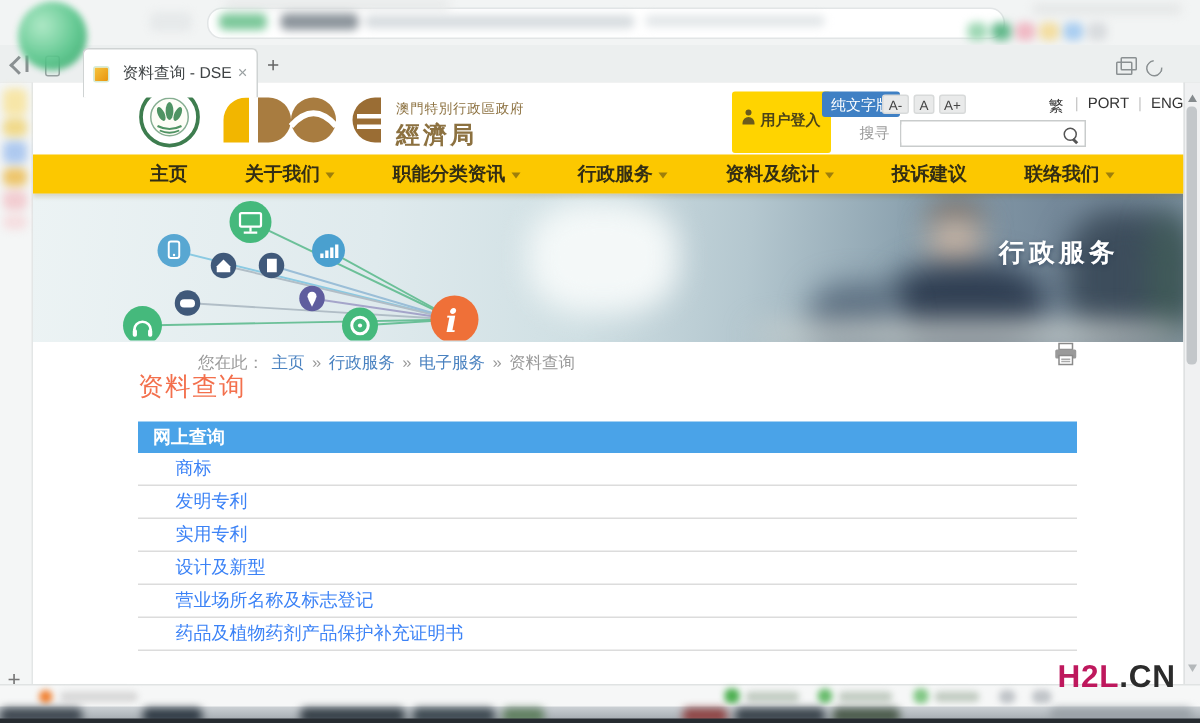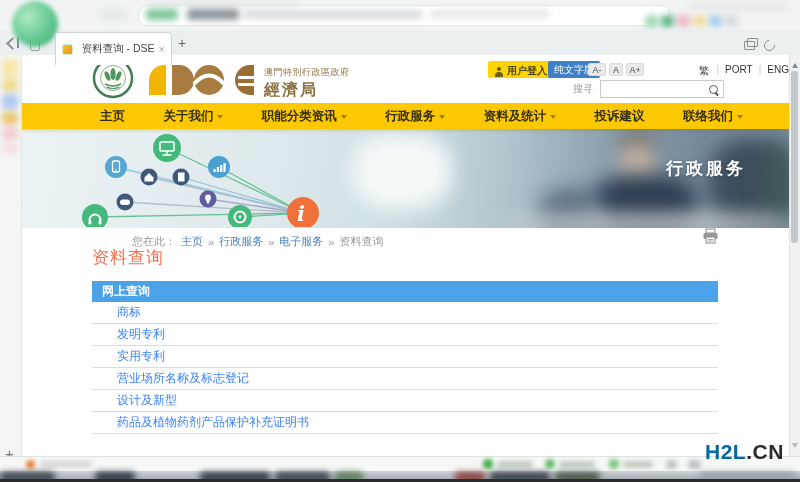--- a/index.html
+++ b/index.html
@@ -36,22 +36,22 @@
 
   
   #page{left:22px;top:55px;width:767px;height:401px;background:#fff;overflow:hidden;}
 
   
   #seal{left:70px;top:2px;}
   #dse-logo{left:124px;top:6px;}
   #gov-lines{left:242px;top:11px;color:#8c7140;}
   #gov-title{font-size:9px;letter-spacing:.5px;}
   #bureau-name{font-size:16px;font-weight:bold;margin-top:1px;letter-spacing:2px;}
-  #login-btn{left:466px;top:6px;height:17px;background:#ffd400;border-radius:2px;display:flex;align-items:flex-end;
-      padding:0 7px;font-size:10px;font-weight:bold;color:#4c4418;}
+  #login-btn{left:466px;top:6px;height:17px;background:#ffd400;border-radius:2px;display:flex;align-items:flex-start;
+      padding:12px 7px;font-size:10px;font-weight:bold;color:#4c4418;}
   .user-ic{width:8px;height:11px;position:relative;margin-right:4px;}
   .user-ic:before{content:"";position:absolute;left:2px;top:0;width:4px;height:4px;border-radius:50%;background:#6b5b1c;}
   .user-ic:after{content:"";position:absolute;left:0;top:5px;width:8px;height:5px;border-radius:4px 4px 0 0;background:#6b5b1c;}
   #textver-btn{left:526px;top:6px;height:17px;background:#3f80c4;border-radius:2px;display:flex;align-items:center;
       padding:0 6px;font-size:10px;color:#fff;}
   .fontbtn{top:8px;height:13px;background:#e9eaea;border:1px solid #d8dada;border-radius:2px;font-size:9px;
       color:#444;display:flex;align-items:center;justify-content:center;padding:0 3px;box-sizing:border-box;}
   #font-dec{left:566px;width:18px;} #font-norm{left:587px;width:14px;} #font-inc{left:604px;width:18px;}
   #langs{left:630px;top:9px;font-size:10px;color:#333;display:flex;gap:6px;align-items:flex-start;margin-left:47px;}
   #langs .pipe{color:#c5c5c5;}
@@ -92,21 +92,21 @@
   #sb-down{left:2px;top:388px;width:0;height:0;border:3px solid transparent;border-top:5px solid #b4b8ba;}
   #sb-thumb{left:1px;top:16px;width:7px;height:172px;background:#c3c7ca;border-radius:3px;}
 
   
   #statusbar{left:0;top:456px;width:800px;height:15px;background:#f6f7f7;border-top:1px solid #e0e3e3;}
   #taskbar{left:0;top:471px;width:800px;height:11px;background:linear-gradient(#ccd1d5,#9ba2a8);}
   #taskbar-edge{left:0;top:479px;width:800px;height:3px;background:#262b30;}
 
   
   #watermark{left:705px;top:440px;font-size:21px;font-weight:bold;z-index:20;letter-spacing:.5px;}
-  #watermark .brand{color:#0369a1;}
+  #watermark .brand{color:#be185d;}
   #watermark .tld{color:#2b2b2b;margin-top:48px;}
 </style>
 </head>
 <body>
 
 <div id="stage">
 
   <div class="abs" id="chrome-top">
     <div class="abs" id="addr-bar"></div>
     <div class="blurwrap">
@@ -323,22 +323,22 @@
       <line x1="5.5" y1="13" x2="11.5" y2="13" stroke="#aaa"></line>
     </svg>
 
     <div class="abs" id="page-title">资料查询</div>
 
     <div class="abs" id="qtable">
       <div id="qtable-header">网上查询</div>
       <div class="trow"><span>商标</span></div>
       <div class="trow"><span>发明专利</span></div>
       <div class="trow"><span>实用专利</span></div>
+      <div class="trow"><span>设计及新型</span></div>
       <div class="trow"><span>营业场所名称及标志登记</span></div>
-      <div class="trow"><span>设计及新型</span></div>
       <div class="trow"><span>药品及植物药剂产品保护补充证明书</span></div>
     </div>
   </div>
 
   <div class="abs" id="scrollbar">
     <div class="abs" id="sb-up"></div>
     <div class="abs" id="sb-thumb"></div>
     <div class="abs" id="sb-down"></div>
   </div>
 

